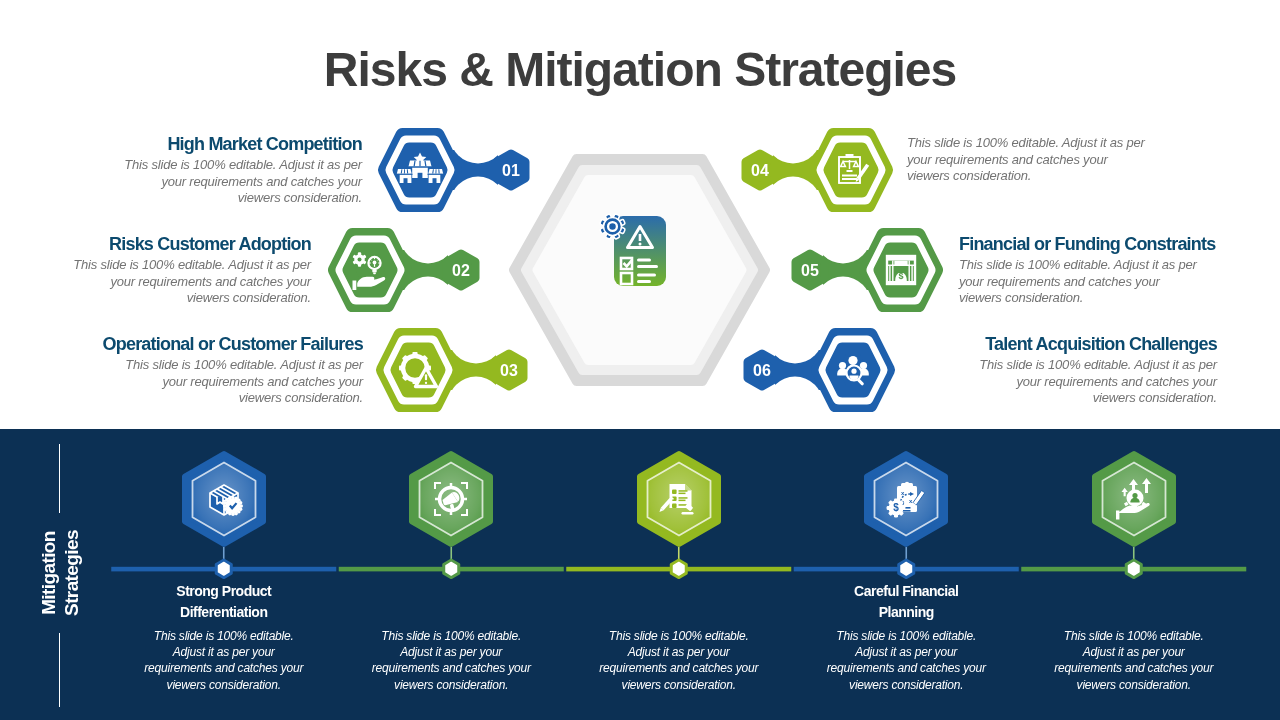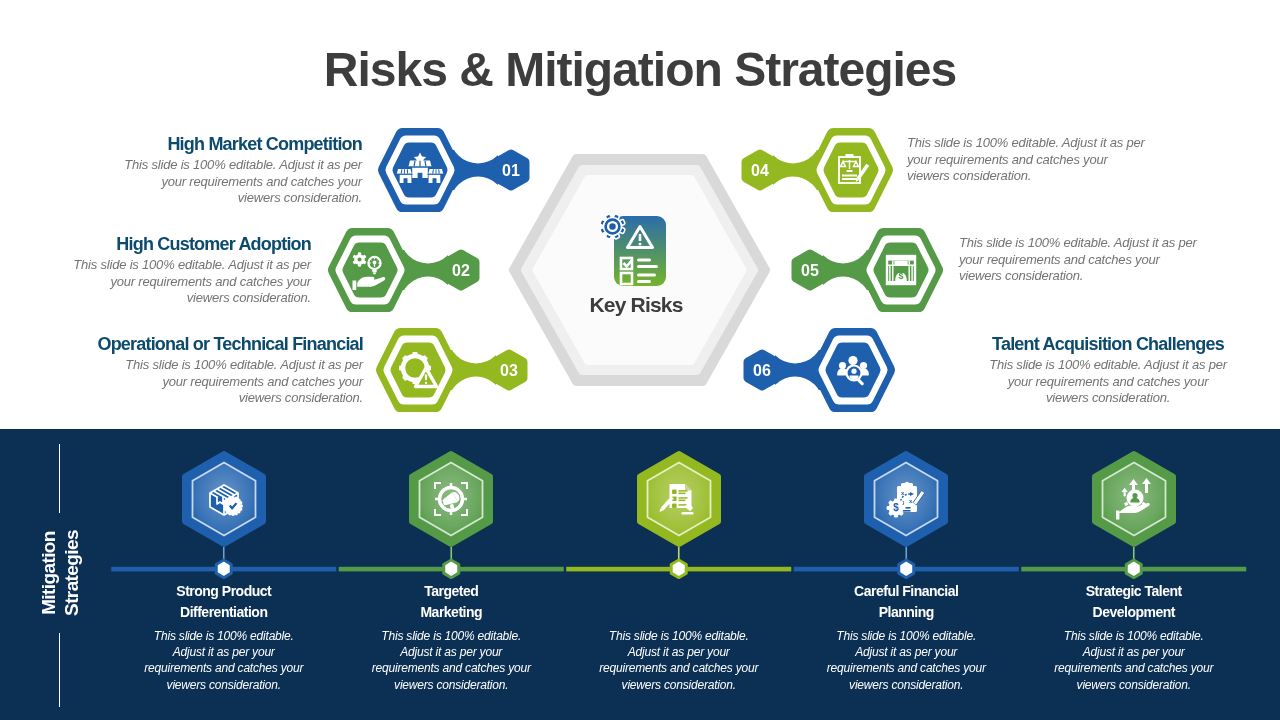--- a/index.html
+++ b/index.html
@@ -22,34 +22,35 @@
   font-size:12px; line-height:16.4px; letter-spacing:-.2px; }
 </style></head>
 <body>
 <div id="slide">
 <div id="title">Risks &amp; Mitigation Strategies</div>
 <div class="rt" style="right:918px;top:133px;text-align:right">
 <div class="rtitle">High Market Competition</div>
 <div class="rdesc">This slide is 100% editable. Adjust it as per<br>your requirements and catches your<br>viewers consideration.</div>
     </div>
 <div class="rt" style="right:969px;top:233px;text-align:right">
-<div class="rtitle">High Customer Adoption</div>
+<div class="rtitle">Risks Customer Adoption</div>
 <div class="rdesc">This slide is 100% editable. Adjust it as per<br>your requirements and catches your<br>viewers consideration.</div>
     </div>
 <div class="rt" style="right:917px;top:333px;text-align:right">
-<div class="rtitle">Operational or Technical Financial</div>
+<div class="rtitle">Operational or Customer Failures</div>
 <div class="rdesc">This slide is 100% editable. Adjust it as per<br>your requirements and catches your<br>viewers consideration.</div>
     </div>
 <div class="rt" style="left:907px;top:133px;text-align:left">
 <div class="rdesc">This slide is 100% editable. Adjust it as per<br>your requirements and catches your<br>viewers consideration.</div>
     </div>
 <div class="rt" style="left:959px;top:233px;text-align:left">
+<div class="rtitle">Financial or Funding Constraints</div>
 <div class="rdesc">This slide is 100% editable. Adjust it as per<br>your requirements and catches your<br>viewers consideration.</div>
     </div>
-<div class="rt" style="left:953px;top:333px;text-align:center">
+<div class="rt" style="left:907px;top:333px;text-align:right">
 <div class="rtitle">Talent Acquisition Challenges</div>
 <div class="rdesc">This slide is 100% editable. Adjust it as per<br>your requirements and catches your<br>viewers consideration.</div>
     </div>
 <svg width="1280" height="430" viewBox="0 0 1280 430" style="position:absolute;left:0;top:0">
 <defs>
         <clipPath id="bandclip">
           <rect x="28" y="-22" width="52" height="44"></rect>
         </clipPath>
       </defs>
 <polygon points="513.5,270.0 576.5,158.5 702.5,158.5 765.5,270.0 702.5,381.5 576.5,381.5" fill="#d9d9d9" stroke="#d9d9d9" stroke-width="9" stroke-linejoin="round"></polygon>
@@ -281,21 +282,20 @@
 <circle cx="1" cy="3" r="7.5" fill="#1e60ad" stroke="#fff" stroke-width="2.2"></circle>
 <circle cx="1" cy="1.2" r="2.6" fill="#fff"></circle>
           <path d="M-3.5,6.8 a4.8,4.8 0 0 0 9,0 v-1.2 h-9 z" fill="#fff"></path>
 <rect x="6" y="8" width="3" height="8" rx="1.4" fill="#fff" transform="rotate(-45 7.5 12)"></rect>
         </g>
 <g transform="translate(91,0) scale(-1,1)">
           <text x="0" y="5.5" font-size="16" font-weight="bold" fill="#fff" text-anchor="middle" font-family="'Liberation Sans',sans-serif">06</text>
         </g>
       </g>
 </svg>
-<div id="keyrisks">Key Risks</div>
 <div id="navy"></div>
 <div class="vline" style="top:444px;height:69px"></div>
 <div class="vline" style="top:633px;height:74px"></div>
 <div id="mitig">Mitigation<br>Strategies</div>
 <svg width="1280" height="290" viewBox="0 430 1280 290" style="position:absolute;left:0;top:430px">
 <rect x="111.25" y="566.8" width="225" height="4.6" fill="#1e60ad"></rect>
 <line x1="223.75" y1="547" x2="223.75" y2="562" stroke="#6f9fd0" stroke-width="1.6"></line>
 <rect x="338.75" y="566.8" width="225" height="4.6" fill="#549a47"></rect>
 <line x1="451.25" y1="547" x2="451.25" y2="562" stroke="#8cc47e" stroke-width="1.6"></line>
 <rect x="566.25" y="566.8" width="225" height="4.6" fill="#94b920"></rect>
@@ -374,21 +374,20 @@
 <circle r="11.5" stroke-width="3.5"></circle>
 <path d="M0,-16 v5 M0,11 v5 M-16,0 h5 M11,0 h5" stroke-width="2.5"></path>
 </g>
 <g fill="#fff" transform="rotate(-14)">
 <path d="M-8.5,-1 L2.5,-6 L6,4.5 L-6,4.8 c-1.4,0 -2.2,-.7 -2.4,-1.8 z"></path>
 <path d="M2.5,-6 c2.6,-1.1 5,1.3 5.7,3.6 .7,2.3 .3,5.6 -2.2,6.4 z"></path>
 <rect x="-2.6" y="5.2" width="3.6" height="5.6" rx="1.3"></rect>
         </g>
       </g>
 </svg>
-<div class="btitle" style="left:341.25px;top:581px;width:220px">Targeted<br>Marketing</div>
 <div class="bdesc" style="left:346.25px;top:627.5px;width:210px">This slide is 100% editable.<br>Adjust it as per your<br>requirements and catches your<br>viewers consideration.</div>
 <svg width="100" height="110" viewBox="0 0 100 110" style="position:absolute;left:628.75px;top:444px">
 <defs>
         <radialGradient id="rg3" cx=".5" cy=".45" r=".62">
 <stop offset="0" stop-color="#ffffff" stop-opacity=".33"></stop>
           <stop offset=".72" stop-color="#ffffff" stop-opacity=".12"></stop>
           <stop offset="1" stop-color="#ffffff" stop-opacity="0"></stop>
         </radialGradient>
       </defs>
 <polygon points="50.0,10.0 89.0,32.5 89.0,77.5 50.0,100.0 11.0,77.5 11.0,32.5" fill="#94b920" stroke="#94b920" stroke-width="6" stroke-linejoin="round"></polygon>
@@ -496,14 +495,13 @@
           <rect x="-1.6" y="6.4" width="3.2" height="3.4" transform="translate(1,0) rotate(-30 0 0) translate(0,2)"></rect>
           <rect x="-1.6" y="6.4" width="3.2" height="3.4" transform="translate(1,0) rotate(0 0 0) translate(0,2)"></rect>
           <rect x="-1.6" y="6.4" width="3.2" height="3.4" transform="translate(1,0) rotate(30 0 0) translate(0,2)"></rect>
           <rect x="-1.6" y="6.4" width="3.2" height="3.4" transform="translate(1,0) rotate(60 0 0) translate(0,2)"></rect>
         </g>
 <g fill="#fff">
           <path d="M-17,13 l5,-4 c3,-2.5 6,-3.5 10,-3.5 l3,0 c2,0 2,2.8 0,2.8 l-6,0 6,-1.4 c5,-1.6 8,-2 11,-3.6 2.2,-1 4,1.2 1.6,2.8 l-9,5.4 c-2,1.2 -4.4,1.5 -7,1.5 l-9,0 z M-19,10.5 h3.4 v9 h-3.4 z" transform="translate(1,1)"></path>
         </g>
       </g>
 </svg>
-<div class="btitle" style="left:1023.75px;top:581px;width:220px">Strategic Talent<br>Development</div>
 <div class="bdesc" style="left:1028.75px;top:627.5px;width:210px">This slide is 100% editable.<br>Adjust it as per your<br>requirements and catches your<br>viewers consideration.</div>
 </div>
 </body></html>

